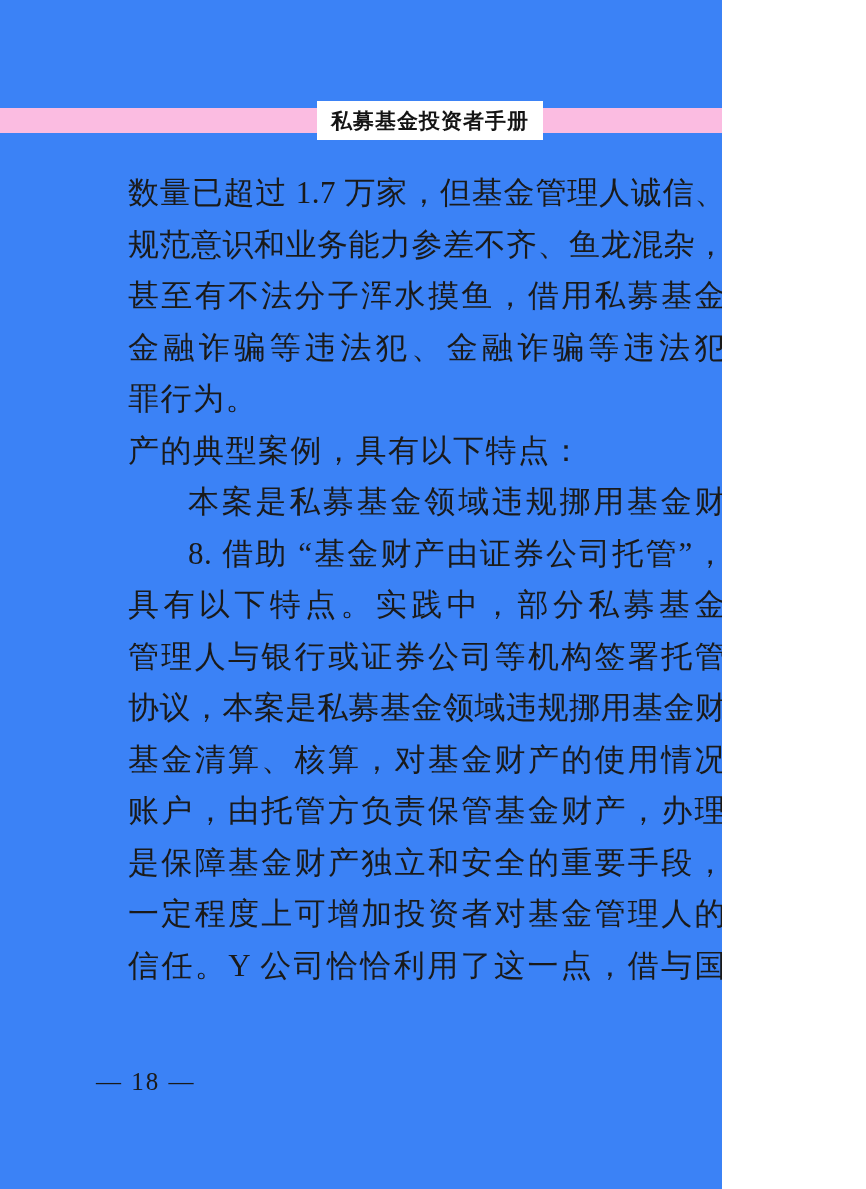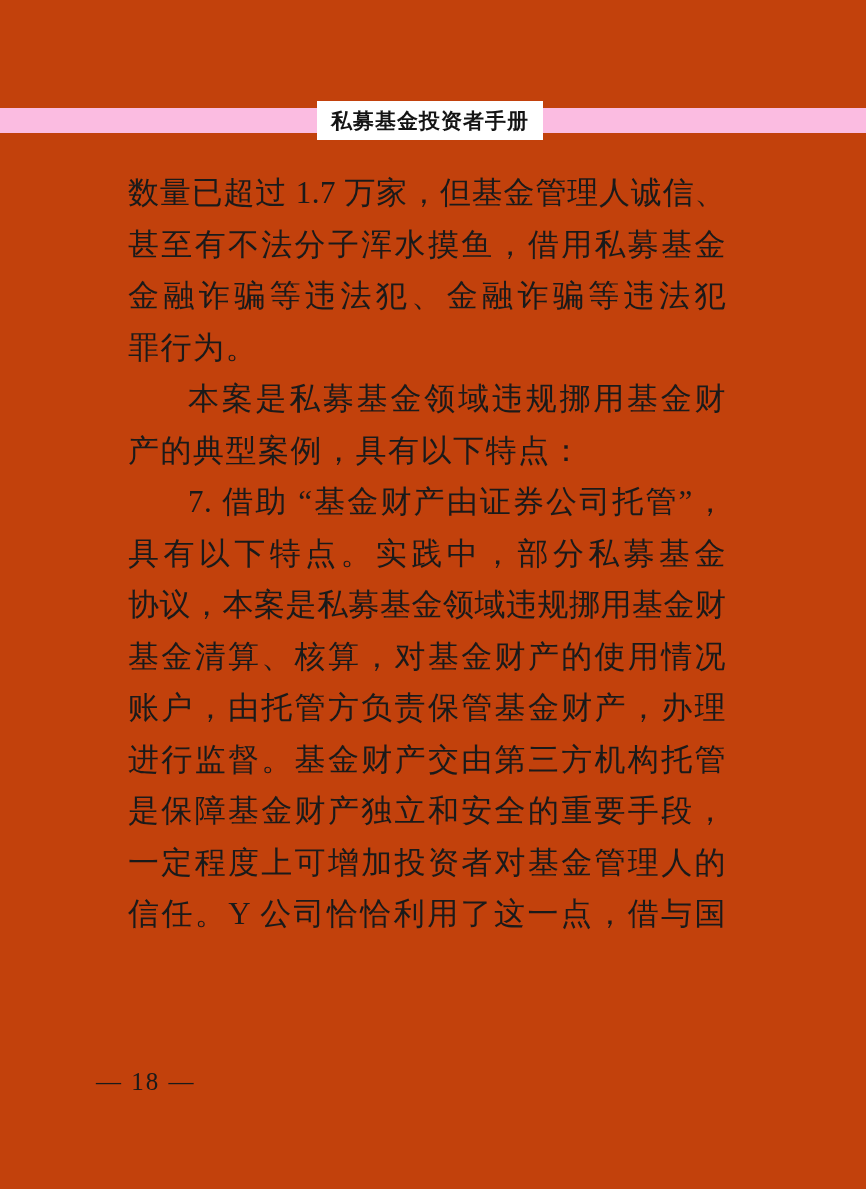--- a/index.html
+++ b/index.html
@@ -1,20 +1,20 @@
 <!DOCTYPE html>
 <html><head>
 <meta charset="utf-8">
 <style>
   html, body { margin: 0; padding: 0; background: #ffffff; }
   .page {
     position: relative;
-    width: 866px;
+    width: 722px;
     height: 1189px;
-    background: #c2410c;
+    background: #3b82f6;
     overflow: hidden;
     font-family: "Liberation Serif", "DejaVu Serif", serif;
   }
   
   .header-bar {
     position: absolute;
     left: 0;
     top: 108px;
     width: 866px;
     height: 25px;
@@ -82,30 +82,31 @@
 <body>
 
 <div class="page">
   <div class="header-bar" style="background: rgb(251, 188, 225);"></div>
   <div class="header-title-box">
     <span class="header-title">私募基金投资者手册</span>
   </div>
 
   <div class="text-block" id="text-block" style="color: rgb(26, 26, 26);">
       <div class="line">数量已超过 1.7 万家，但基金管理人诚信、</div>
+      <div class="line">规范意识和业务能力参差不齐、鱼龙混杂，</div>
       <div class="line">甚至有不法分子浑水摸鱼，借用私募基金</div>
       <div class="line">金融诈骗等违法犯、金融诈骗等违法犯</div>
       <div class="line last">罪行为。</div>
+      <div class="line last">产的典型案例，具有以下特点：</div>
       <div class="line indent">本案是私募基金领域违规挪用基金财</div>
-      <div class="line last">产的典型案例，具有以下特点：</div>
-      <div class="line indent">7. 借助 “基金财产由证券公司托管”，</div>
+      <div class="line indent">8. 借助 “基金财产由证券公司托管”，</div>
       <div class="line">具有以下特点。实践中，部分私募基金</div>
+      <div class="line">管理人与银行或证券公司等机构签署托管</div>
       <div class="line">协议，本案是私募基金领域违规挪用基金财</div>
       <div class="line">基金清算、核算，对基金财产的使用情况</div>
       <div class="line">账户，由托管方负责保管基金财产，办理</div>
-      <div class="line">进行监督。基金财产交由第三方机构托管</div>
       <div class="line">是保障基金财产独立和安全的重要手段，</div>
       <div class="line">一定程度上可增加投资者对基金管理人的</div>
       <div class="line">信任。Y 公司恰恰利用了这一点，借与国</div>
     </div>
 
   <div class="page-number">— 18 —</div>
 </div>
 
 </body></html>

